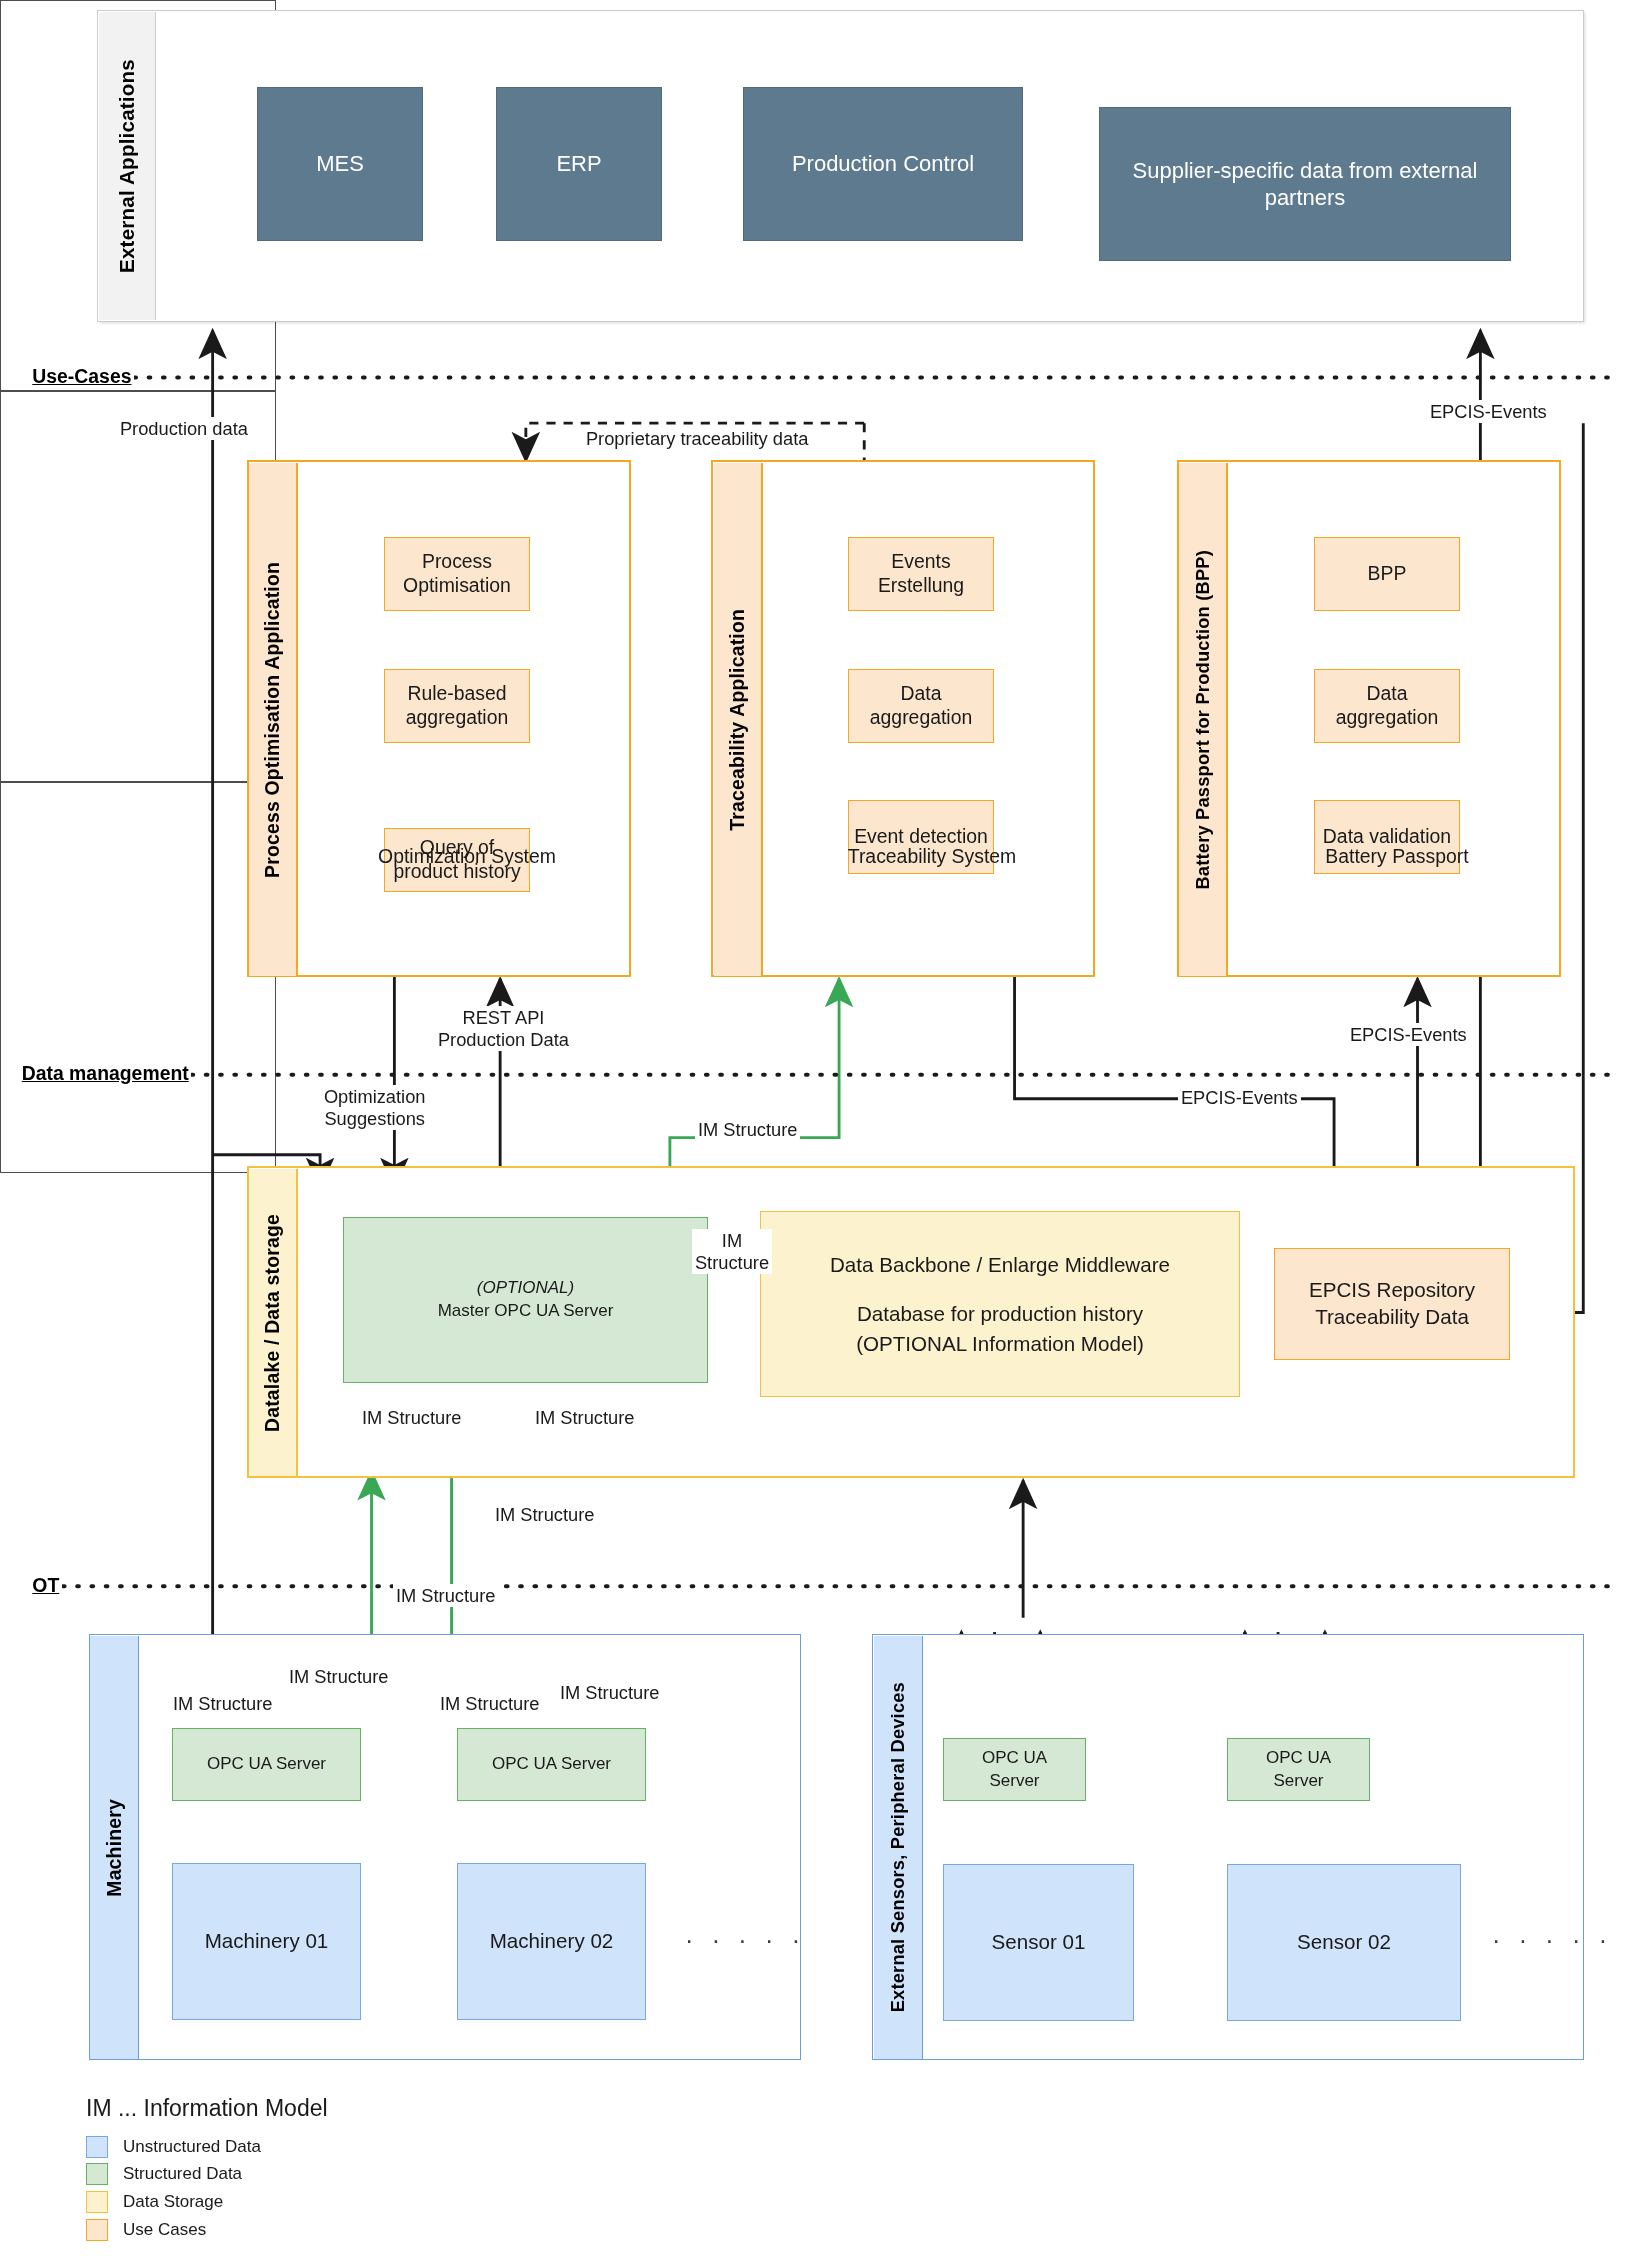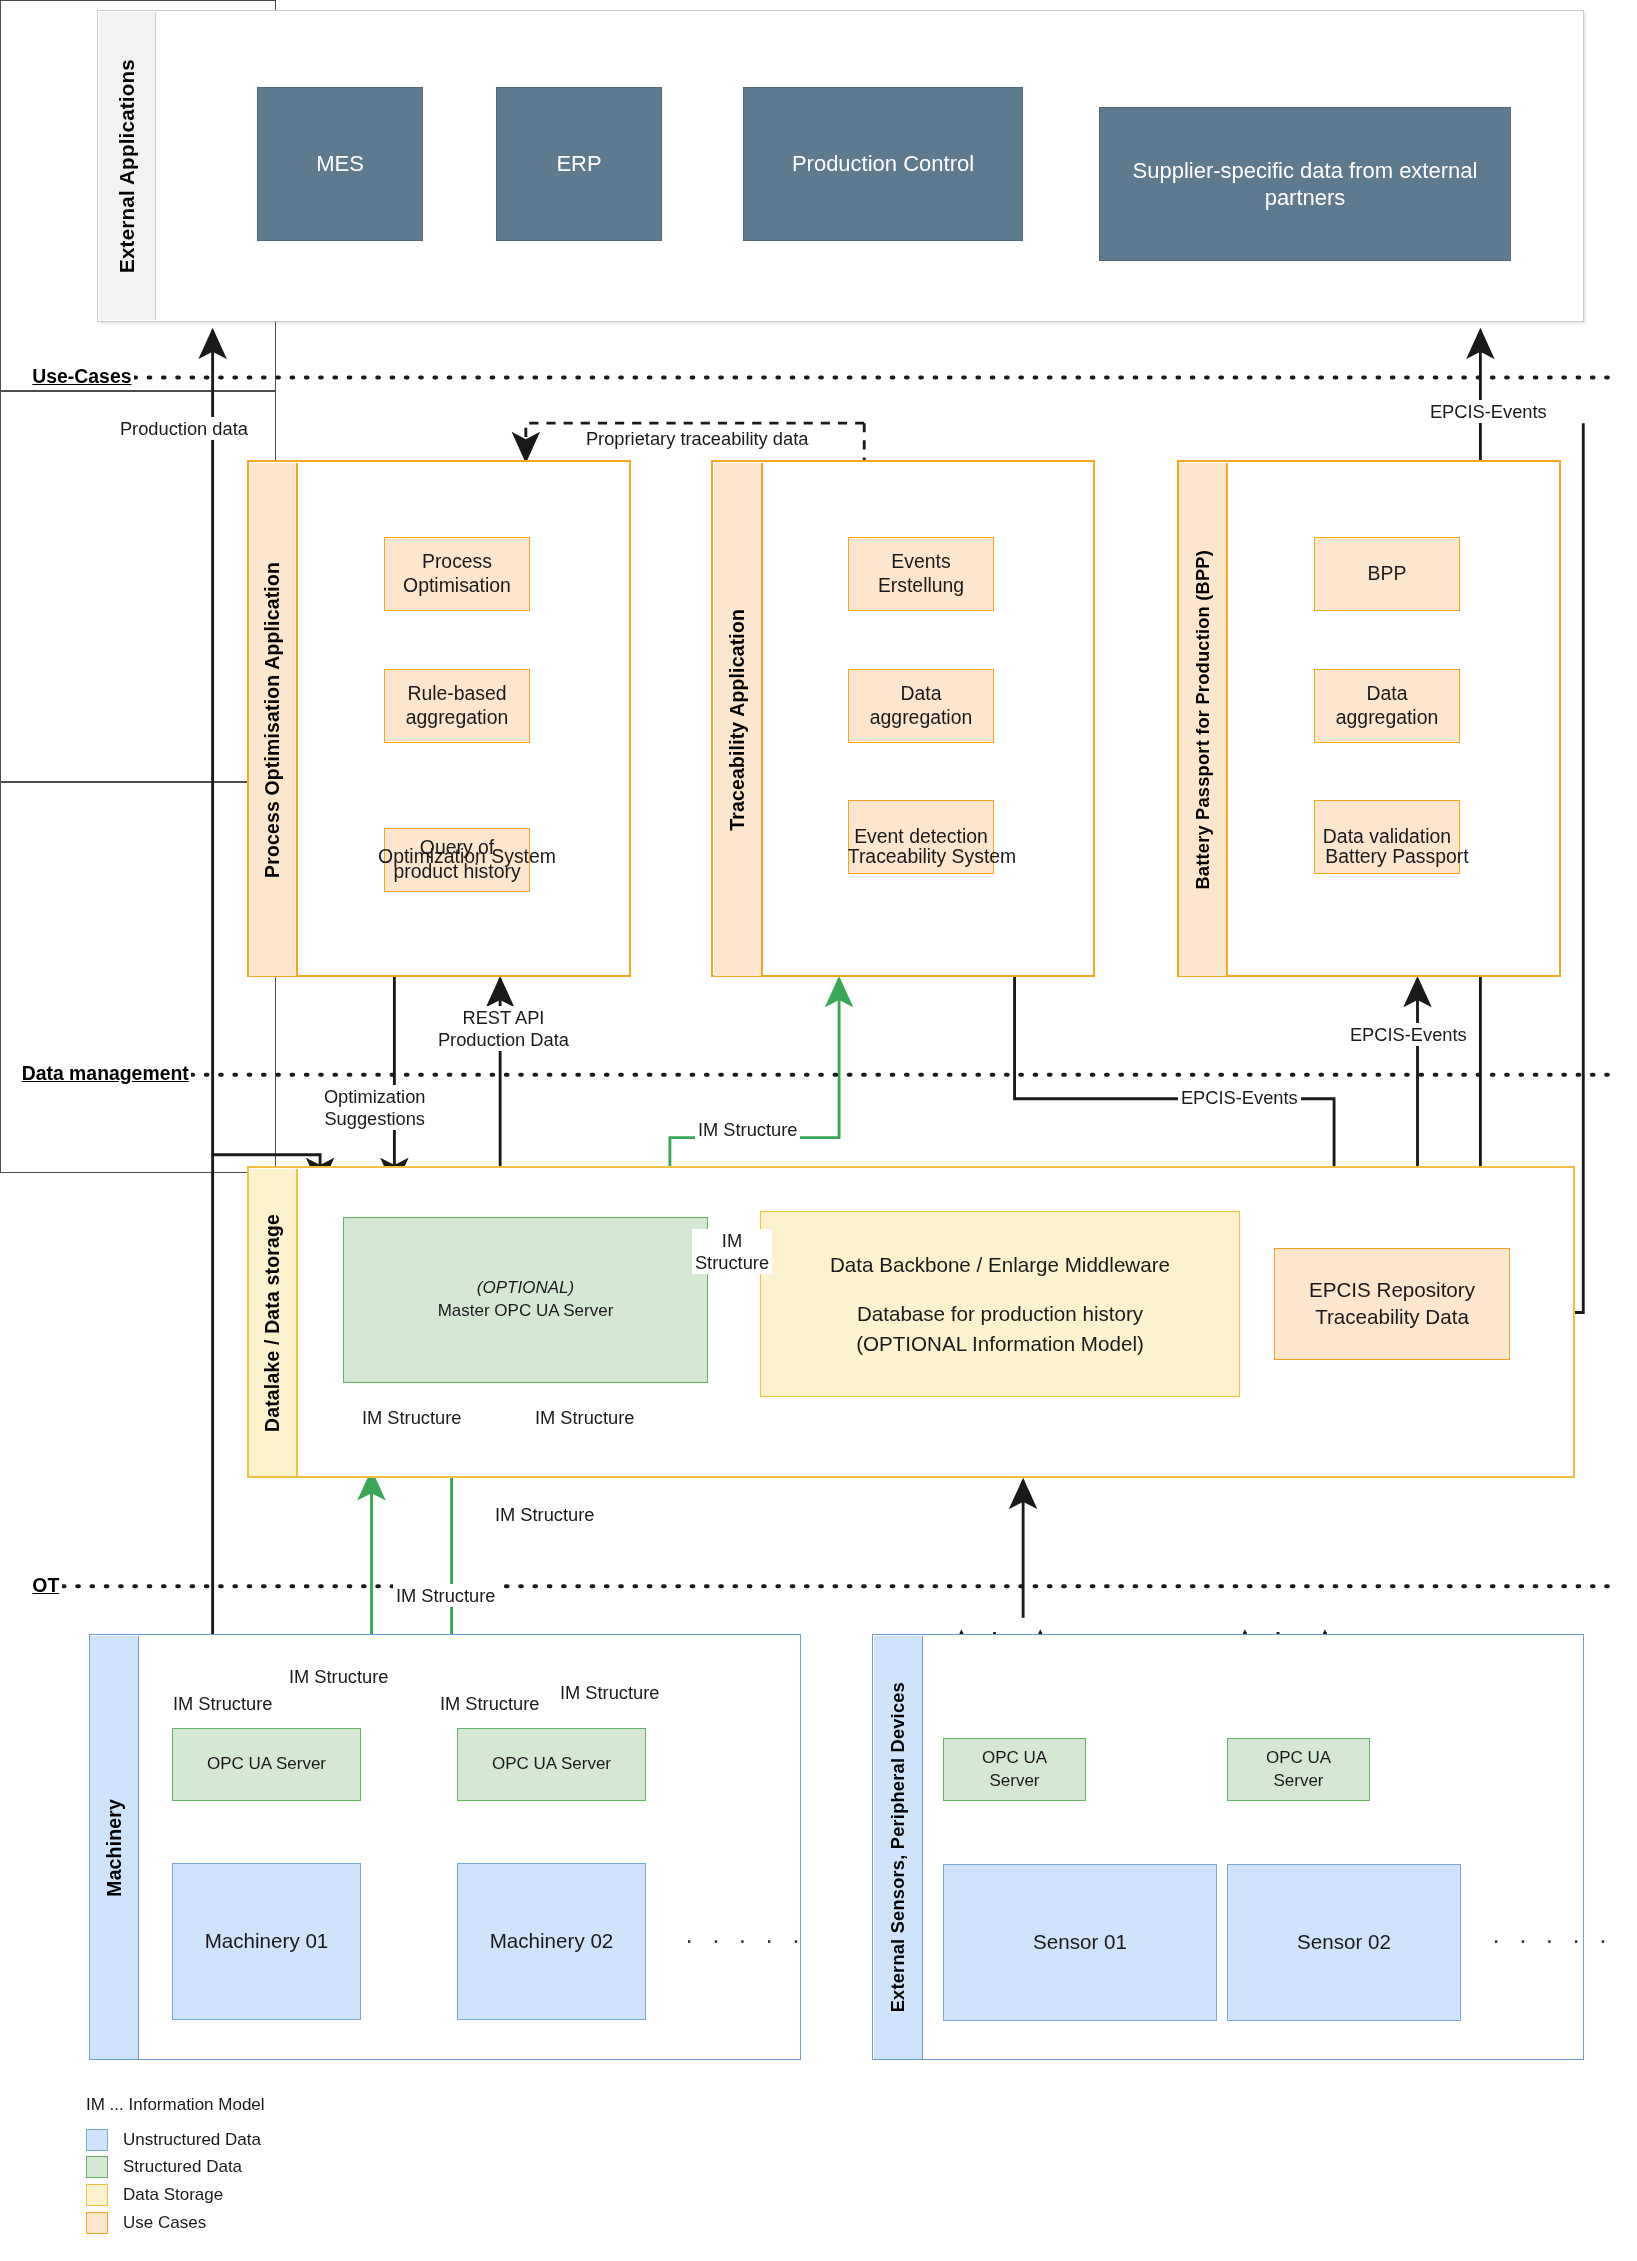--- a/index.html
+++ b/index.html
@@ -32,21 +32,21 @@
   .otpool{border:1.7px solid #6c9fd8;background:#ffffff;}
   .othdr{background:#cfe3fa;border-right:1.7px solid #6c9fd8;}
   .bluebox{background:#cfe3fa;border:1.7px solid #7aa8dd;color:#1a1a1a;font-size:20.6px;line-height:1.3;}
 
   .bandlabel{position:absolute;font-weight:bold;font-size:19.4px;color:#000;text-decoration:underline;background:#fff;padding:0 2.3px;z-index:5;}
   .edgelabel{position:absolute;font-size:18.3px;color:#1a1a1a;background:#fff;padding:0.6px 2.9px;line-height:1.2;white-space:pre;z-index:4;}
   .ellipsis{position:absolute;font-size:25px;letter-spacing:5.7px;color:#3a3a3a;}
 
   
   .legend{position:absolute;}
-  .legend .note{font-size:17px;color:#1a1a1a;}
+  .legend .note{font-size:23px;color:#1a1a1a;}
   .legrow{display:flex;align-items:center;margin-top:5.7px;}
   .swatch{width:22px;height:22px;box-sizing:border-box;margin-right:15px;}
   .legtxt{font-size:17px;color:#1a1a1a;}
   .sw-blue{background:#cfe3fa;border:1.7px solid #7aa8dd;}
   .sw-green{background:#d5e8d4;border:1.7px solid #67b066;}
   .sw-yellow{background:#fdf2ce;border:1.7px solid #f5bf3f;}
   .sw-peach{background:#fce6cd;border:1.7px solid #f5a623;}
 </style>
 </head>
 <body>
@@ -262,21 +262,21 @@
   <div class="pool otpool" style="left:872px;top:1634px;width:712px;height:426px;"></div>
   <div class="poolhdr othdr" style="left:874px;top:1636px;width:49px;height:423px;">
     <span class="vert" style="font-size:18.3px;">External Sensors, Peripheral Devices</span>
   </div>
 
   <div class="box greenbox" style="left:943px;top:1738px;width:143px;height:63px;white-space:pre;">OPC UA
 Server</div>
   <div class="box greenbox" style="left:1227px;top:1738px;width:143px;height:63px;white-space:pre;">OPC UA
 Server</div>
 
-  <div class="box bluebox" style="left:943px;top:1864px;width:274px;height:157px;">Sensor 01</div>
+  <div class="box bluebox" style="left:943px;top:1864px;width:191px;height:157px;">Sensor 01</div>
   <div class="box bluebox" style="left:1227px;top:1864px;width:234px;height:157px;">Sensor 02</div>
   <div class="ellipsis" style="left:1492px;top:1926px;">· · · · ·</div>
 
   <div class="legend" style="left:86px;top:2095px;">
     <div class="note">IM ... Information Model</div>
     <div style="height:8px;"></div>
     <div class="legrow">
       <div class="swatch sw-blue"></div>
       <div class="legtxt">Unstructured Data</div>
     </div>

